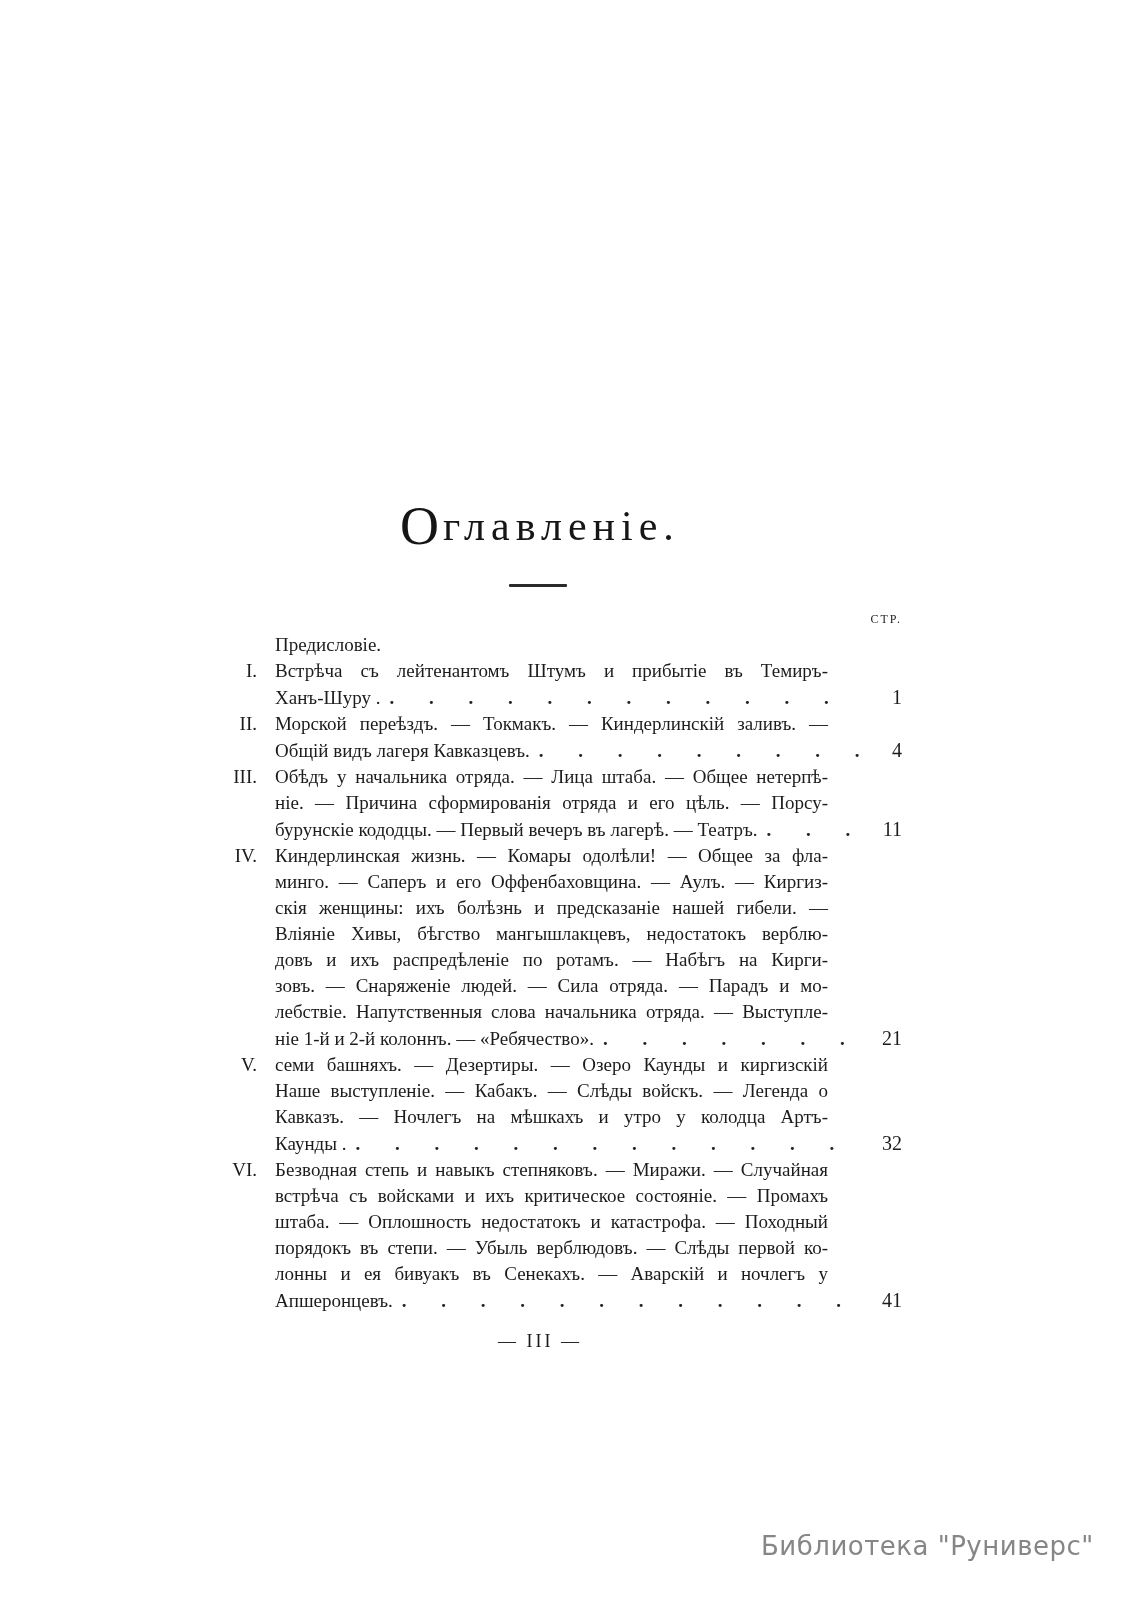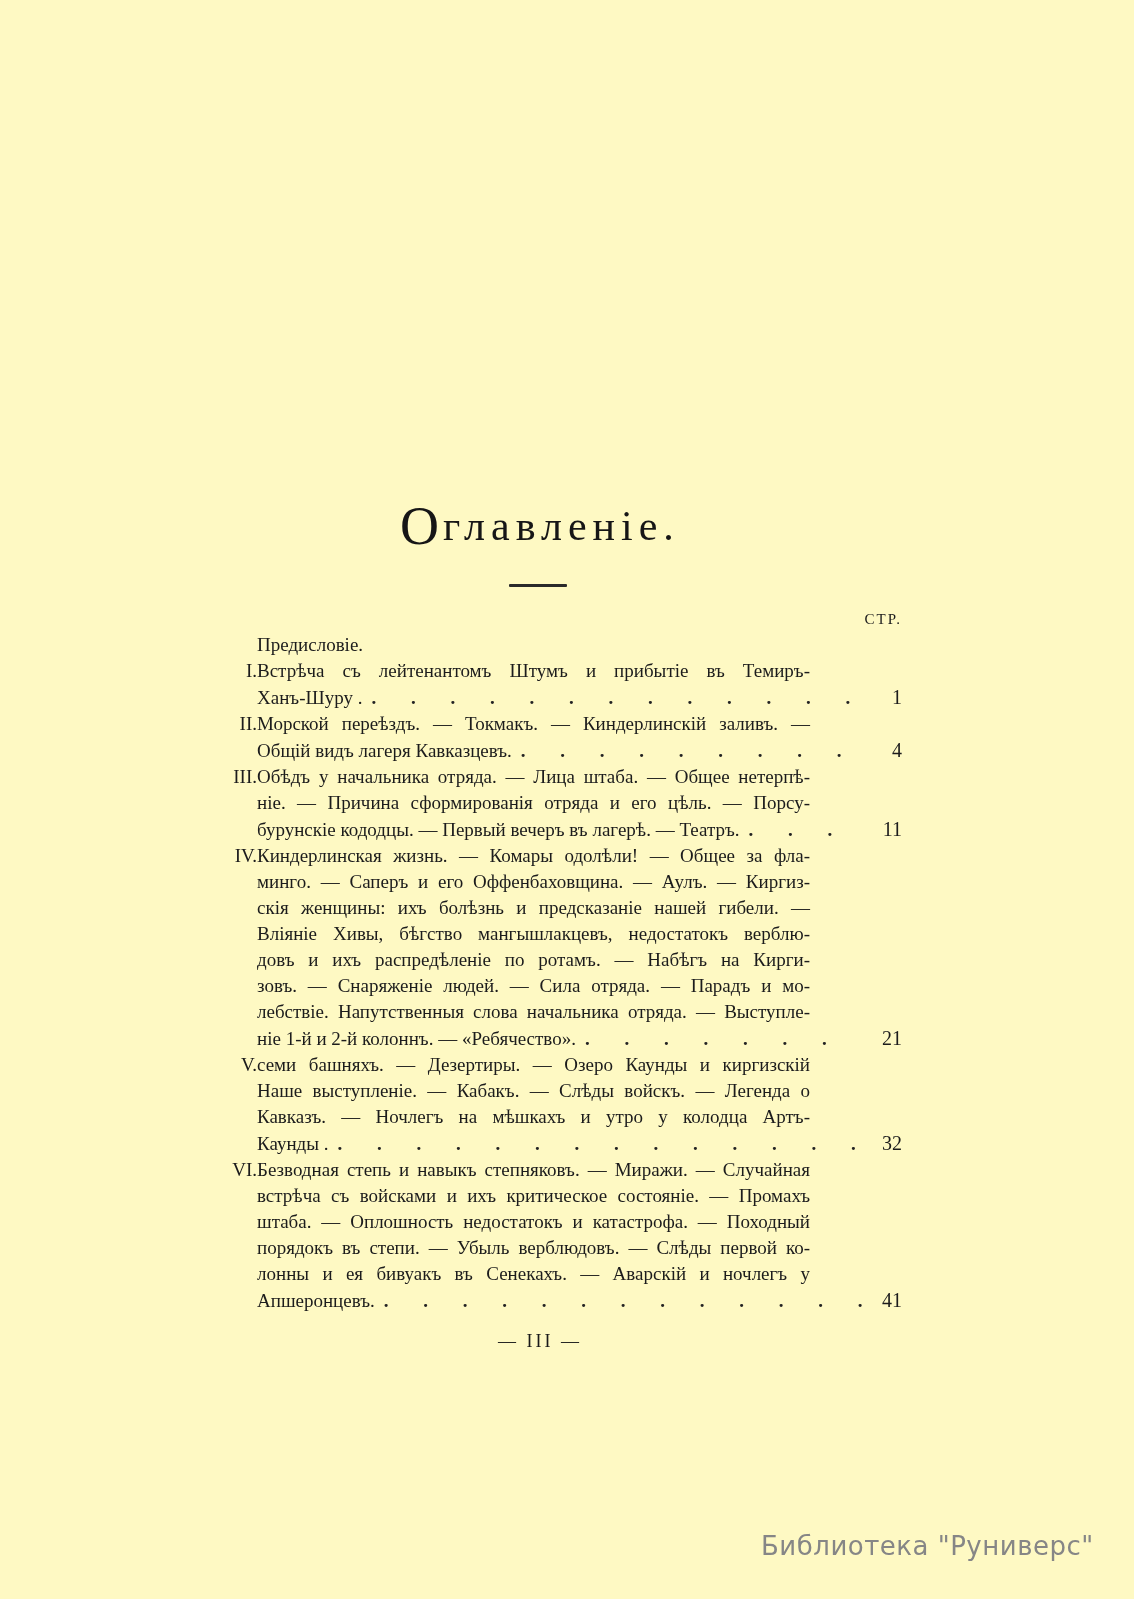--- a/index.html
+++ b/index.html
@@ -5,21 +5,21 @@
   html, body {
     margin: 0;
     padding: 0;
     background: #e8e8e6;
   }
   .page {
     position: relative;
     width: 1134px;
     height: 1599px;
     margin: 0 auto;
-    background: #fef9c3;
+    background: #ffffff;
     overflow: hidden;
     color: #1c1c1c;
     font-family: "Liberation Serif", "DejaVu Serif", serif;
   }
   .title {
     position: absolute;
     top: 499px;
     left: 400px;
     margin: 0;
     font-size: 42px;
@@ -47,33 +47,33 @@
   .toc {
     position: absolute;
     top: 606px;
     left: 220px;
     width: 682px;
     font-size: 19px;
     line-height: 26px;
   }
   .col-header {
     text-align: right;
-    font-size: 15px;
+    font-size: 12px;
     letter-spacing: 2px;
     line-height: 26px;
   }
   .entry { display: flex; }
   .num {
     flex: 0 0 37px;
     text-align: right;
     white-space: nowrap;
   }
   .body {
     flex: 1;
-    margin-left: 0;
+    margin-left: 18px;
     min-width: 0;
   }
   .tline {
     width: 553px;
     text-align: justify;
     text-align-last: justify;
     word-spacing: -0.5px;
     line-height: 26px;
   }
   .tline.noj {

